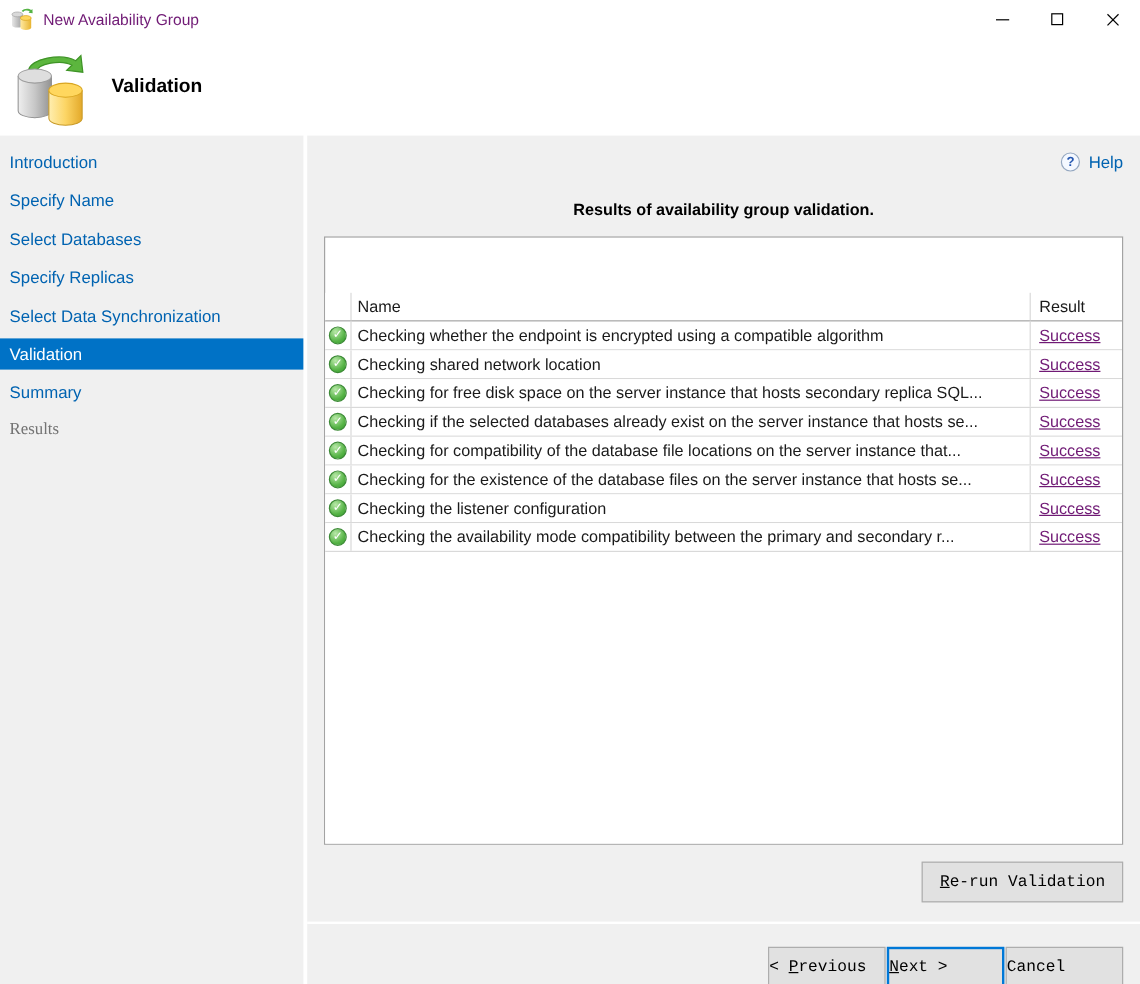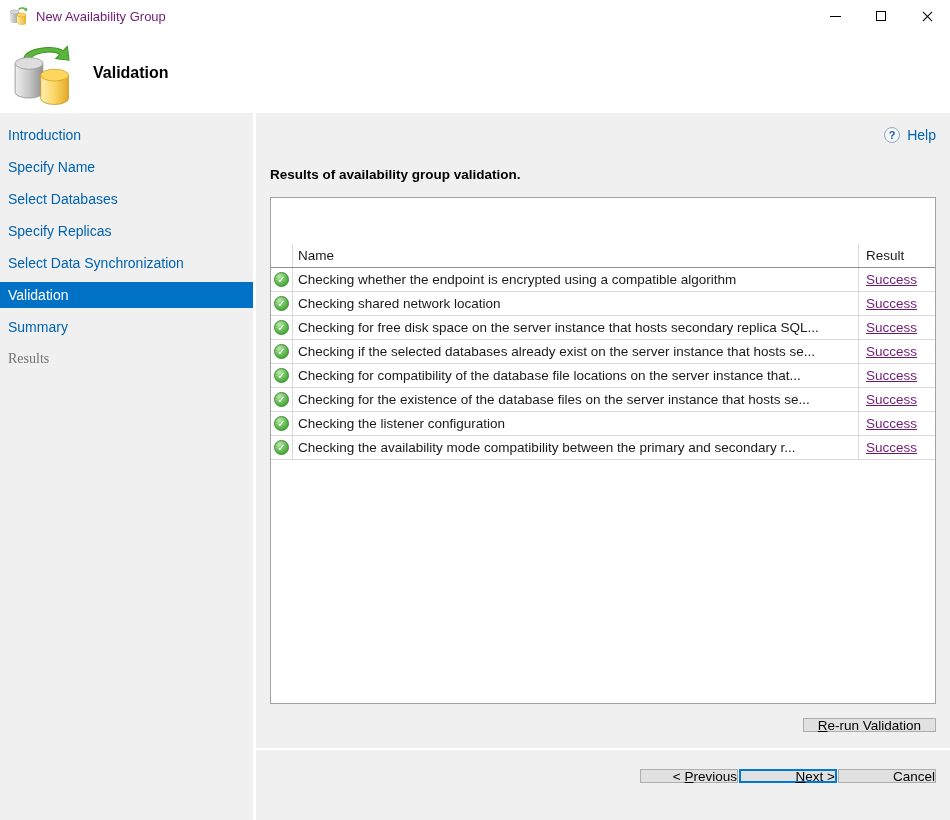--- a/index.html
+++ b/index.html
@@ -34,40 +34,40 @@
   .nav-item { height:32px; display:flex; align-items:center; padding-left:8px; font-size:14px; color:#0063b1; cursor:pointer; }
   .nav-item.selected { height:26px; margin:3px 0; background:#0072c6; color:#fff; }
   .nav-item.disabled { color:#737373; cursor:default;font-family:Liberation Serif, serif; }
 
   
   .help-row { display:flex; justify-content:flex-end; align-items:center; padding-top:14px; gap:7px; height:30px; }
   .help-icon { width:16px; height:16px; border-radius:50%; border:1px solid #94a7c0; background:#f4f8ff; color:#2456b0;
                font-size:11px; font-weight:bold; display:flex; align-items:center; justify-content:center; }
   .help-link { font-size:14px; color:#0063b1; cursor:pointer; }
 
-  .results-label { margin-top:24px; font-size:13.5px; font-weight:bold; color:#000; }
+  .results-label { margin-top:24px; font-size:13.5px; font-weight:bold; color:#000;text-align:center; }
 
   .grid { margin-top:15px; height:507px; background:#fff; border:1px solid #a3a3a3; display:flex; flex-direction:column; font-size:13.5px; }
   .grid-head { display:flex; height:24px; border-bottom:1px solid #8f8f8f; background:#fff; flex:0 0 auto;margin-top:46px; }
   .grid-row { display:flex; height:24px; border-bottom:1px solid #d9d9d9; flex:0 0 auto; background:#fff; }
   .c-icon { width:22px; border-right:1px solid #d9d9d9; display:flex; align-items:center; justify-content:center; flex:0 0 auto; }
   .c-name { flex:1; padding-left:5px; border-right:1px solid #d9d9d9; display:flex; align-items:center;
             overflow:hidden; white-space:nowrap; min-width:0; }
   .c-result { width:76px; padding-left:7px; display:flex; align-items:center; flex:0 0 auto; }
   .grid-rest { flex:1; background:#fff; }
   .check-icon { width:15px; height:15px; border-radius:50%; border:1px solid #3c8a36;
                 background:radial-gradient(circle at 35% 28%, #b8e8a8, #55b345 62%, #379a31);
                 color:#fff; font-size:10px; font-weight:bold; display:flex; align-items:center; justify-content:center;
                 font-family:"DejaVu Sans", sans-serif; }
   .success-link { color:#701a75; text-decoration:underline; cursor:pointer; }
 
   .rerun-row { display:flex; justify-content:flex-end; margin-top:14px; }
-  .btn { height:14px; background:#e1e1e1; border:1px solid #adadad; font-size:13.5px; color:#000;
-         display:flex; align-items:center; justify-content:flex-end; cursor:pointer;
-         font-family:Liberation Sans, sans-serif; }
+  .btn { height:34px; background:#e1e1e1; border:1px solid #adadad; font-size:13.5px; color:#000;
+         display:flex; align-items:center; justify-content:flex-start; cursor:pointer;
+         font-family:Liberation Mono, monospace; }
   .btn-rerun { padding:0 14px; min-width:132px; }
   .accel { text-decoration:underline; }
 
   .h-divider { height:2px; background:#ffffff; margin:16px -14px 0 -14px; }
 
   .footer-row { display:flex; justify-content:flex-end; gap:1px; margin-top:19px; }
   .btn-footer { width:98px; }
   .btn-default { border:2px solid #0078d7; }
 </style>
 </head>

